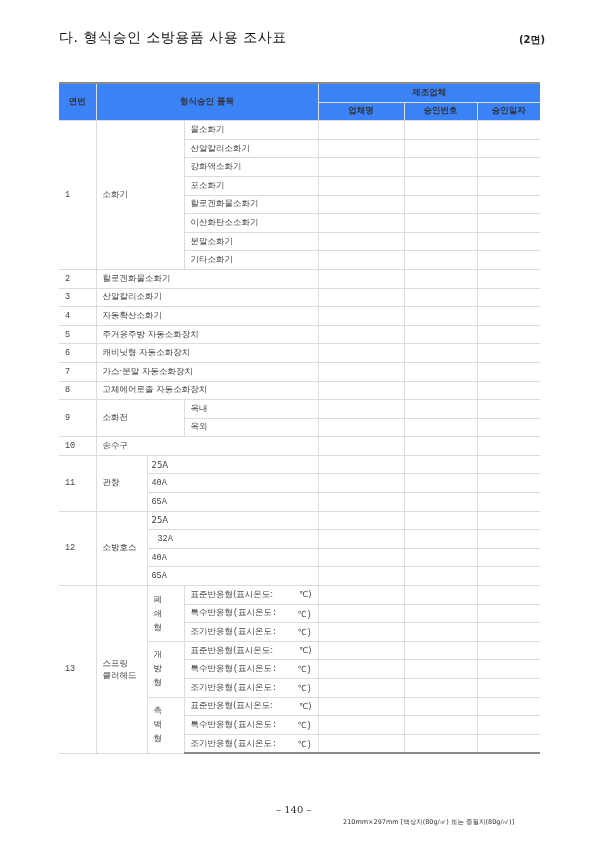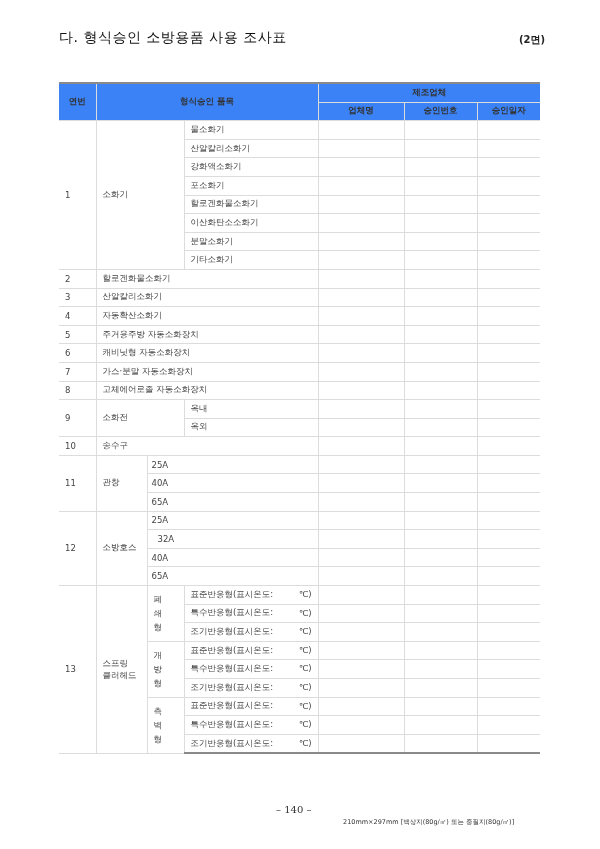--- a/index.html
+++ b/index.html
@@ -3,21 +3,21 @@
 <meta charset="utf-8">
 <style>
   html, body { margin:0; padding:0; background:#fff; }
   body { width:600px; height:849px; position:relative; font-family:"DejaVu Sans", sans-serif; color:#333; overflow:hidden; }
   .title { position:absolute; left:59px; top:29px; font-size:14px; color:#111; letter-spacing:0.5px; }
   .page-tag { position:absolute; left:519px; top:33px; font-size:10px; color:#222; font-weight:bold; }
   table.main { position:absolute; left:59px; top:82px; width:481px; border-collapse:collapse; table-layout:fixed; font-size:8.5px; }
   table.main td, table.main th { border:1px solid #dcdcdc; padding:0 0 0 6px; height:17.6px; text-align:left; white-space:nowrap; overflow:hidden; font-weight:normal; color:#444; }
   table.main tr:first-child th { border-top:2px solid #8a8a8a; }
   table.main tr:last-child td { border-bottom:2px solid #8a8a8a; }
-  table.main td:first-child, table.main th:first-child { border-left:none; }
+  table.main td:first-child, table.main th:first-child { border-left:none;font-family:Liberation Mono, monospace; }
   table.main td:last-child, table.main th:last-child { border-right:none; }
   table.main th { background:#3b82f6; text-align:center; font-weight:bold; color:#333; padding:0; }
   td.num { text-align:center; padding:0; }
   td.vert { text-align:center; padding:0; line-height:14px; white-space:normal; }
   td.temp { position:relative;margin-left:36px; }
   td.temp .unit { position:absolute; right:6px; top:3px; }
   .footer-page { position:absolute; left:276px; top:804px; font-size:10px; color:#333; font-family:"DejaVu Serif", serif; }
   .footer-paper { position:absolute; left:343px; top:818px; font-size:6.5px; color:#333; }
 </style>
 </head>

